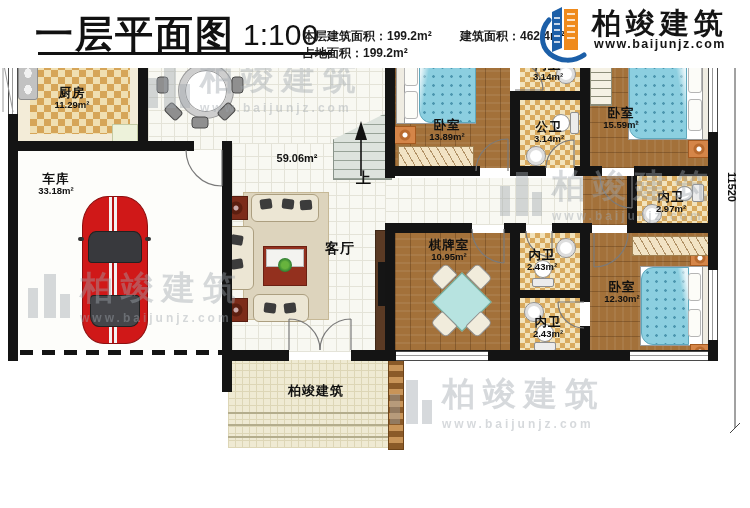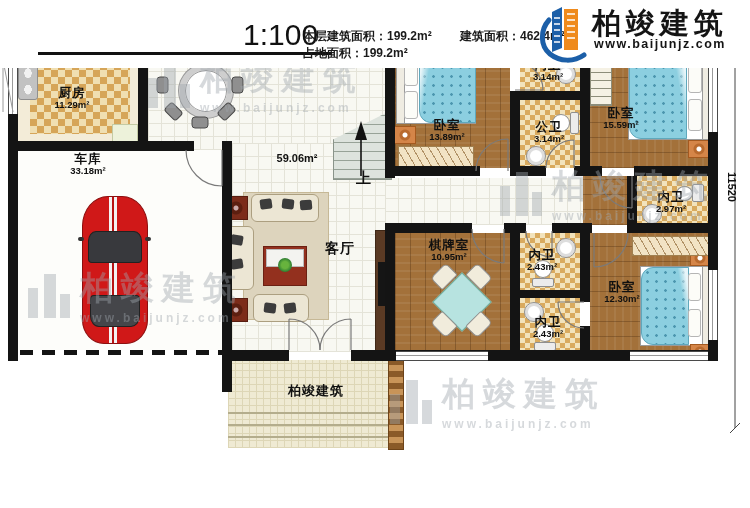--- a/index.html
+++ b/index.html
@@ -296,21 +296,21 @@
   <div class="dim" style="left:375px;top:-1px;transform:translateX(-50%);">20000</div>
   <div class="dim" style="left:726px;top:172px;writing-mode:vertical-rl;">11520</div>
 
   <div class="rlabel" style="left:72px;top:86px;">
     <span class="nm">厨房</span>
     <span class="ar">11.29m²</span>
   </div>
   <div class="rlabel" style="left:224px;top:33px;">
     <span class="nm">餐厅</span>
   </div>
-  <div class="rlabel" style="left:56px;top:152px;margin-left:32px;">
+  <div class="rlabel" style="left:56px;top:172px;">
     <span class="nm">车库</span>
     <span class="ar">33.18m²</span>
   </div>
   <div class="rlabel" style="left:297px;top:152px;">
     <span class="ar" style="font-size:11px;">59.06m²</span>
   </div>
   <div class="rlabel" style="left:340px;top:241px;">
     <span class="nm" style="font-size:14px;">客厅</span>
   </div>
   <div class="rlabel" style="left:364px;top:170px;">
@@ -379,20 +379,21 @@
   </div>
   <div class="wm" style="left:390px;top:372px;">
     <span class="wm-icon"></span>
     <span class="wm-col">
         <span class="wm-nm">柏竣建筑</span>
         <span class="wm-url">www.baijunjz.com</span>
       </span>
   </div>
 
   <div id="titlebar">
+    <span class="tb-title">一层平面图</span>
     <span class="tb-scale">1:100</span>
     <div class="tb-line"></div>
     <div class="tb-stats" style="left:303px;">
       <span>本层建筑面积：199.2m²</span>
       <span>占地面积：199.2m²</span>
     </div>
     <div class="tb-stats" style="left:460px;">
       <span>建筑面积：462.4m²</span>
     </div>
     <svg class="abs" style="left:538px;top:2px;" width="52" height="62" viewBox="0 0 52 62">

